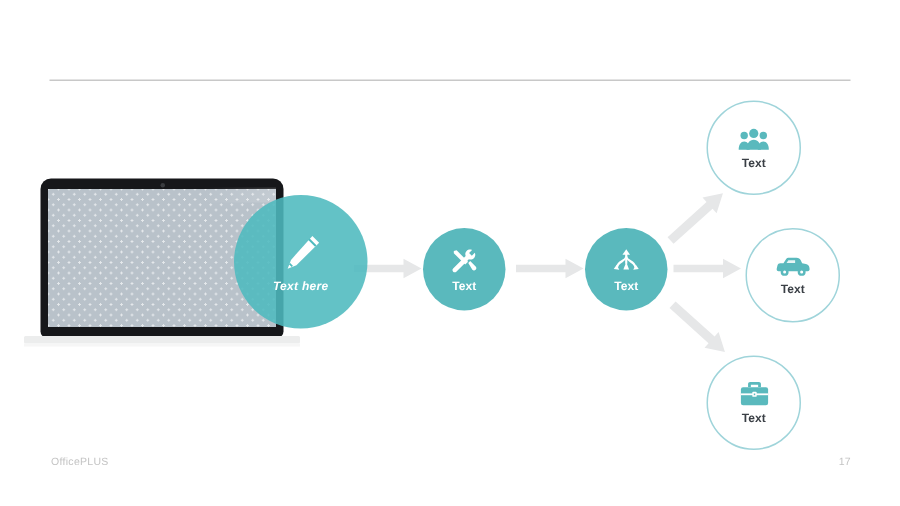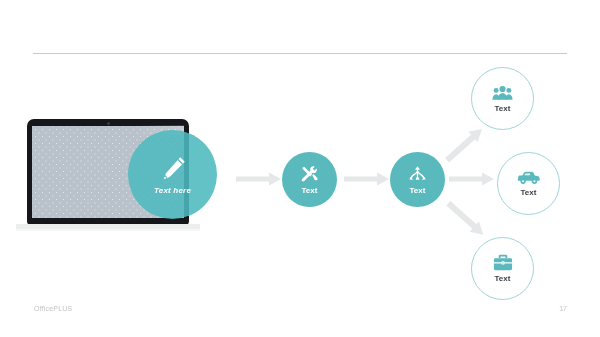--- a/index.html
+++ b/index.html
@@ -110,21 +110,21 @@
     position: absolute;
     border-radius: 50%;
     background: #5ab9bd;
     display: flex;
     flex-direction: column;
     align-items: center;
     justify-content: center;
     color: #ffffff;
   }
   .node-hero {
-    left: 128px;
+    left: 156px;
     top: 130px;
     width: 89px;
     height: 89px;
     background: rgba(77,186,190,0.88);
   }
   .node-hero .node-label {
     font-size: 10.5px;
     font-style: italic;
     font-weight: bold;
     letter-spacing: 0.2px;

